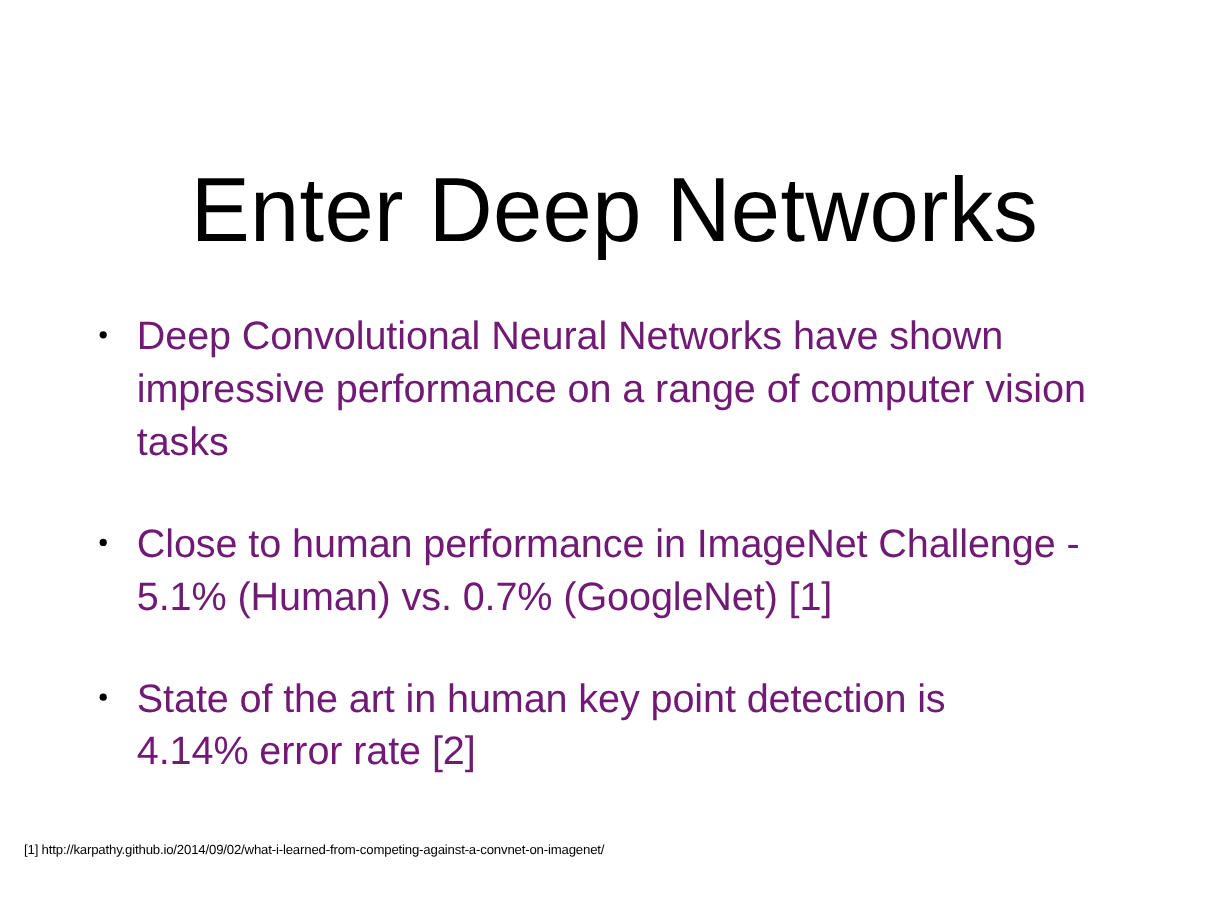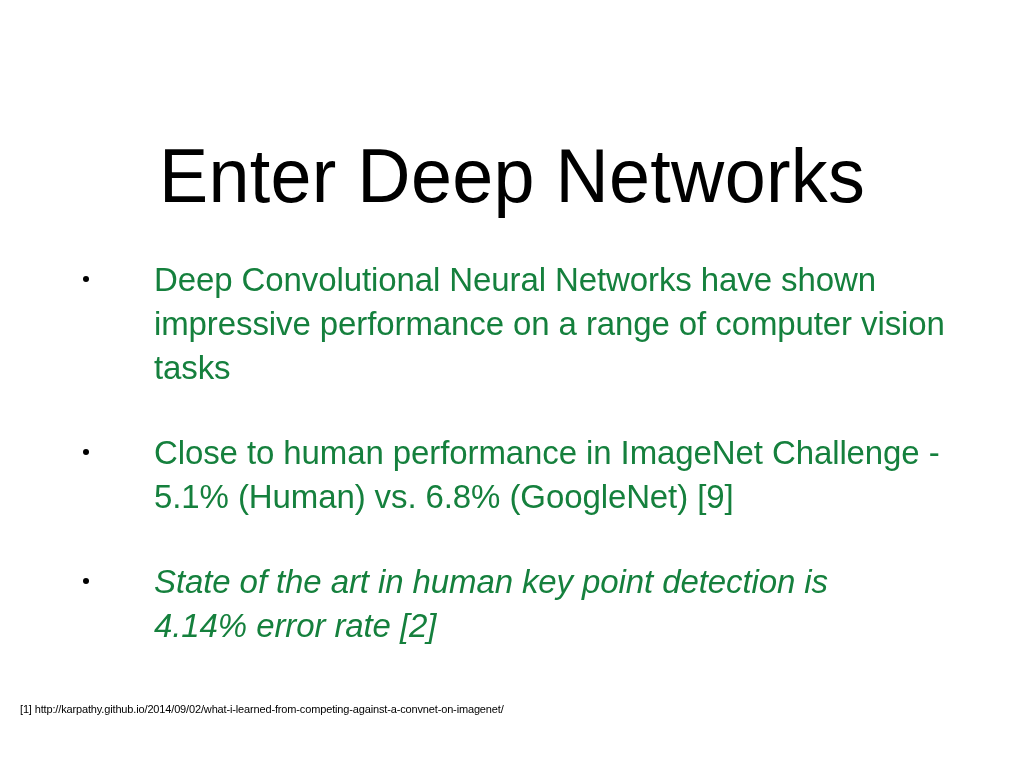--- a/index.html
+++ b/index.html
@@ -85,29 +85,28 @@
     position: relative;
     top: -3px;
   }
 
   .bullet-text {
     display: block;
     font-family: "Liberation Sans", sans-serif;
     font-size: 33px;
     line-height: 44px;
     font-weight: 400;
-    color: #15803d;
+    color: #701a75;
     letter-spacing: -0.1px;
-    margin-left: 40px;
   }
 
   
   .bullet-row.b0 .bullet-text { max-width: 800px; }
   .bullet-row.b1 .bullet-text { max-width: 840px; }
-  .bullet-row.b2 .bullet-text { max-width: 760px; font-style: italic; }
+  .bullet-row.b2 .bullet-text { max-width: 760px; }
 
   
   .footnotes {
     position: absolute;
     left: 20px;
     top: 701px;
     width: 990px;
   }
   .footnote-line {
     display: block;
@@ -129,21 +128,21 @@
 
   <ul class="body-list">
 
     <li class="bullet-row b0">
       <span class="bullet-marker"><i></i></span>
       <span class="bullet-text">Deep Convolutional Neural Networks have shown impressive performance on a range of computer vision tasks</span>
     </li>
 
     <li class="bullet-row b1">
       <span class="bullet-marker"><i></i></span>
-      <span class="bullet-text">Close to human performance in ImageNet Challenge - 5.1% (Human) vs. 6.8% (GoogleNet) [9]</span>
+      <span class="bullet-text">Close to human performance in ImageNet Challenge - 5.1% (Human) vs. 0.7% (GoogleNet) [1]</span>
     </li>
 
     <li class="bullet-row b2">
       <span class="bullet-marker"><i></i></span>
       <span class="bullet-text">State of the art in human key point detection is 4.14% error rate [2]</span>
     </li>
 
   </ul>
 
   <div class="footnotes">

